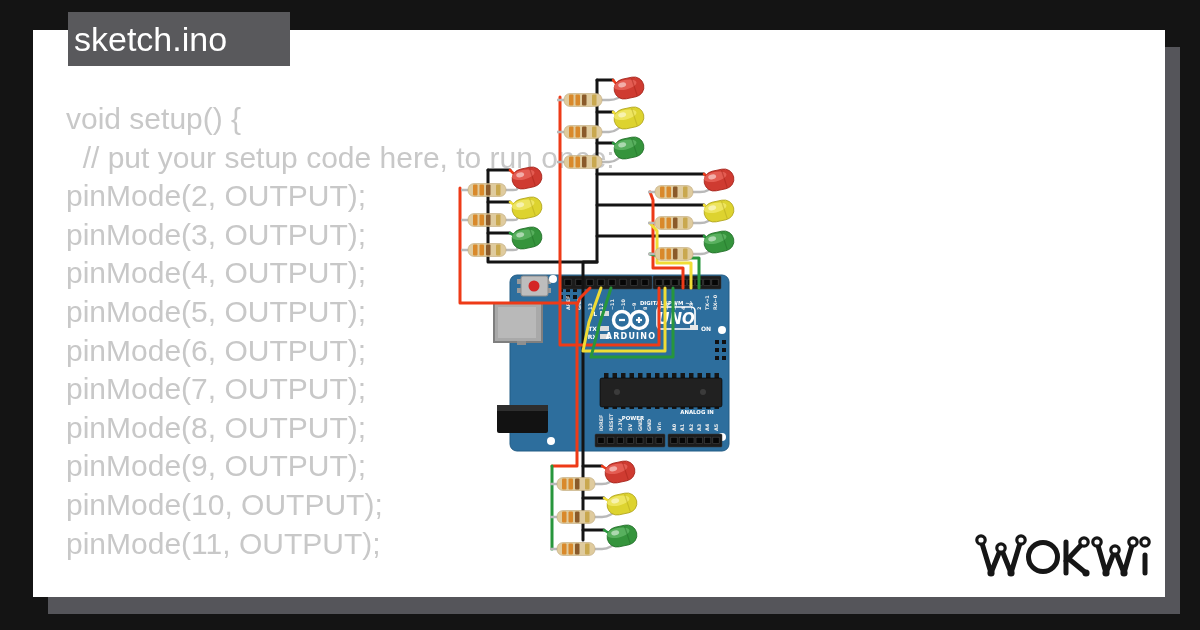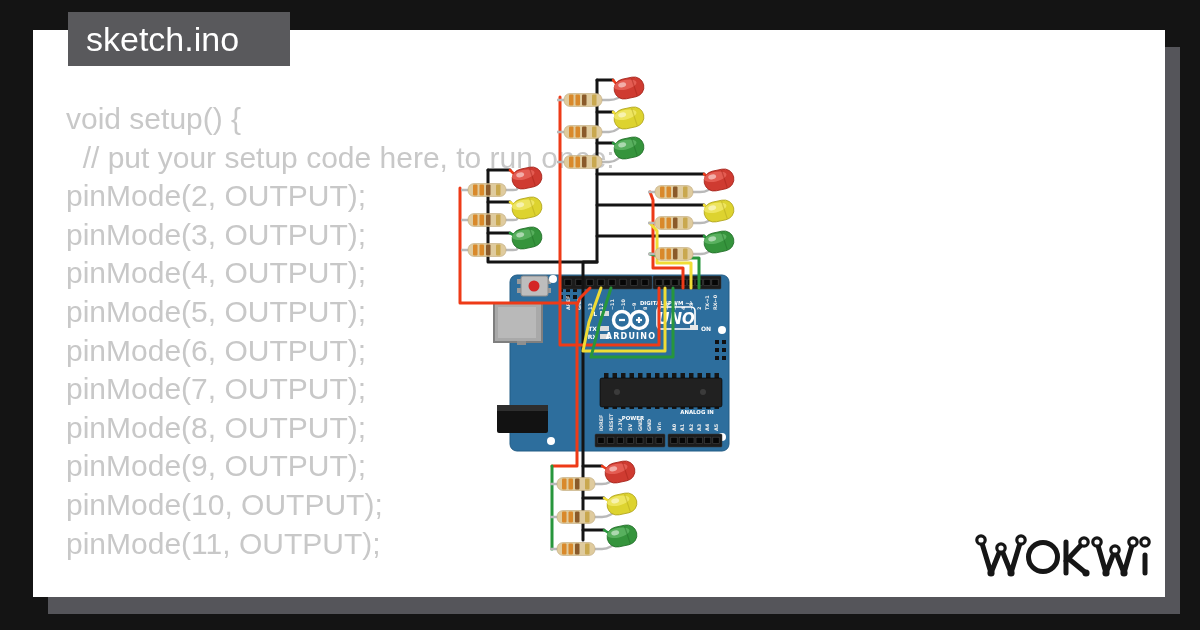--- a/index.html
+++ b/index.html
@@ -1,21 +1,21 @@
 <!DOCTYPE html>
 <html><head>
 <meta charset="utf-8">
 <style>
   html,body{margin:0;padding:0;}
   body{width:1200px;height:630px;position:relative;overflow:hidden;background:#141414;
        font-family:"Liberation Sans", sans-serif;}
   .card-shadow{position:absolute;left:48px;top:47px;width:1132px;height:567px;background:#55555a;}
   .card{position:absolute;left:33px;top:30px;width:1132px;height:567px;background:#ffffff;}
   .tab{position:absolute;left:68px;top:12px;height:54px;min-width:222px;background:#59595c;
-       color:#fff;font-size:34px;line-height:54px;padding:0 18px;box-sizing:border-box;}
+       color:#fff;font-size:34px;line-height:54px;padding:0 6px;box-sizing:border-box;}
   .code{position:absolute;left:66px;top:100px;margin:0;font-family:Liberation Sans, sans-serif;
         font-size:30px;line-height:38.6px;color:#c8c8c8;white-space:pre;z-index:2;}
   svg.circuit{position:absolute;left:0;top:0;z-index:3;}
   svg text{font-family:"DejaVu Sans", sans-serif;}
   .wokwi{position:absolute;left:973px;top:528px;z-index:4;}
   .sr{position:absolute;width:1px;height:1px;overflow:hidden;clip:rect(0 0 0 0);}
 </style>
 </head>
 <body>
 

